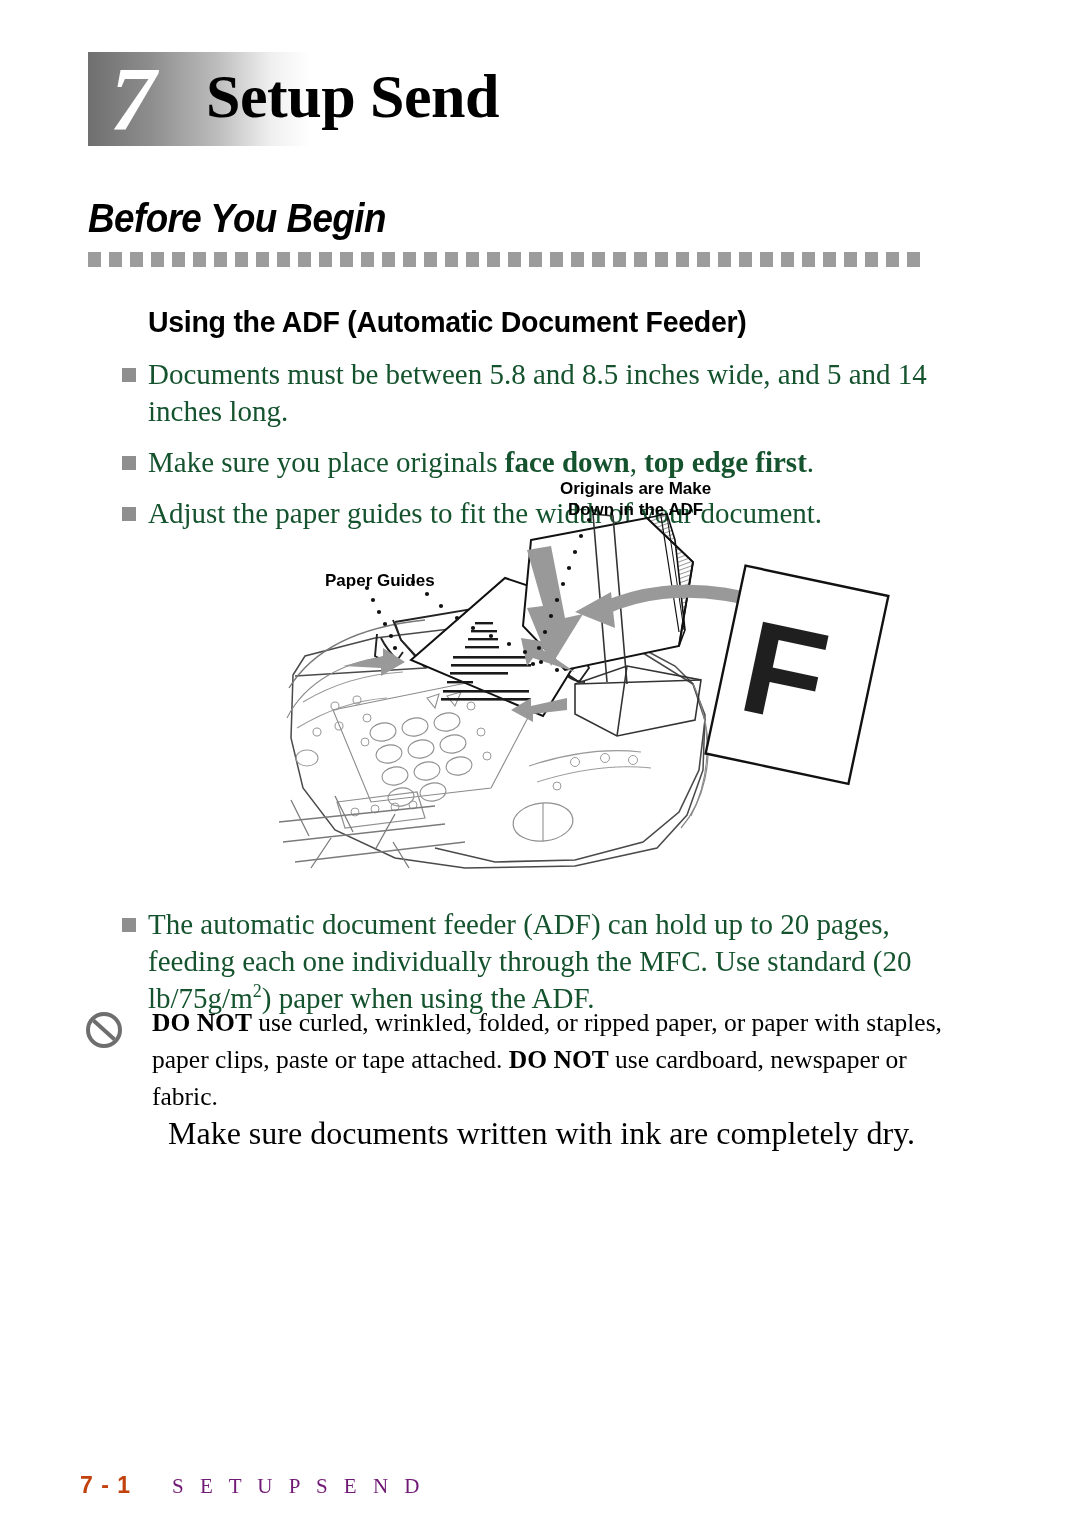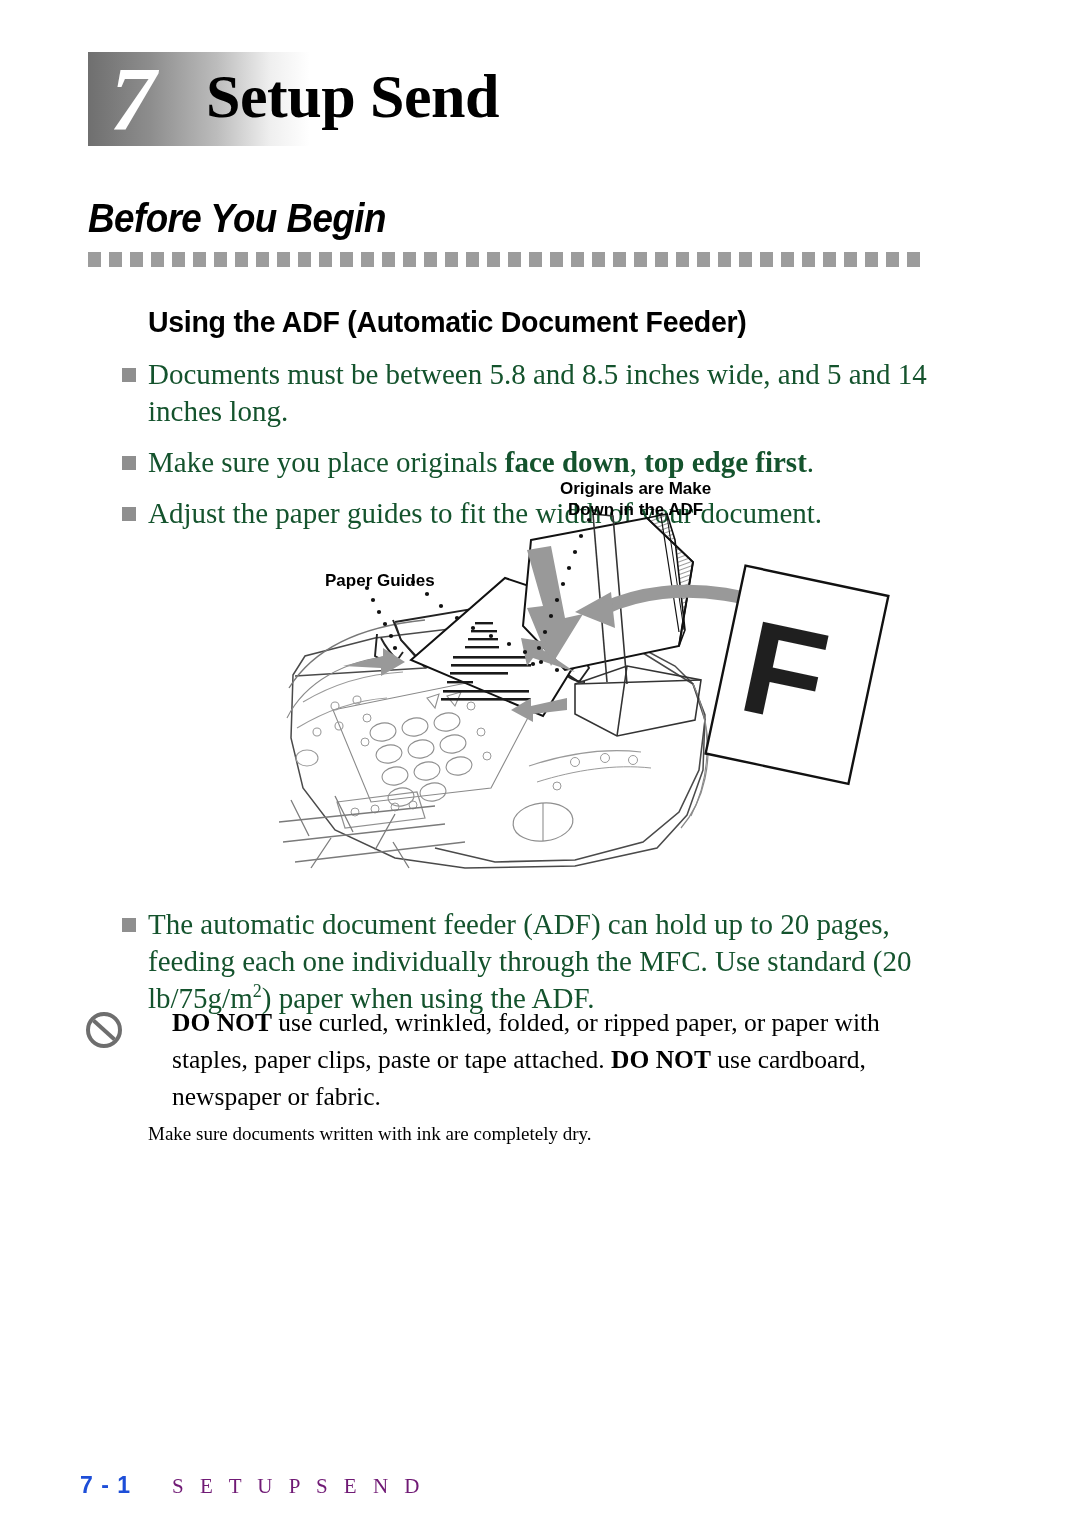--- a/index.html
+++ b/index.html
@@ -140,25 +140,25 @@
     width: 870px;
   }
   .warning-icon {
     position: absolute;
     left: 0;
     top: 6px;
     width: 40px;
     height: 40px;
   }
   .warning-text {
-    margin-left: 88px;
+    margin-left: 68px;
     font-size: 25.5px;
     line-height: 37px;
   }
-  .warning-line2 { margin-left: 64px; font-size: 19px; line-height: 37px; }
+  .warning-line2 { margin-left: 84px; font-size: 32px; line-height: 37px; }
 
   
   .illustration {
     position: absolute;
     left: 275px;
     top: 470px;
     width: 640px;
     height: 400px;
   }
   .illus-label {
@@ -182,21 +182,21 @@
     height: 40px;
   }
   .footer-page {
     position: absolute;
     left: 0;
     top: 0;
     font-family: "Liberation Sans", "DejaVu Sans", sans-serif;
     font-size: 23px;
     font-weight: 700;
     letter-spacing: 1px;
-    color: #1d4ed8;
+    color: #c2410c;
   }
   .footer-title {
     position: absolute;
     left: 92px;
     top: 2px;
     font-family: "Liberation Serif", "DejaVu Serif", serif;
     font-size: 21px;
     letter-spacing: 5.5px;
     color: #701a75;
   }

